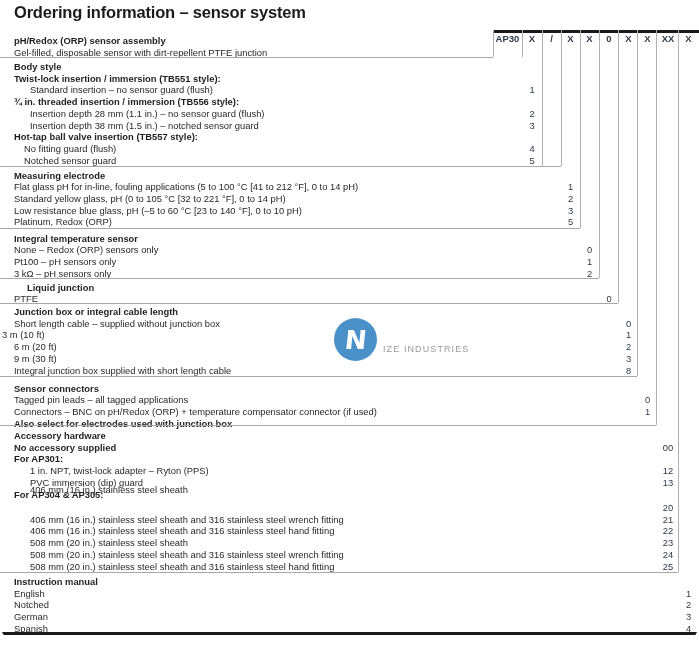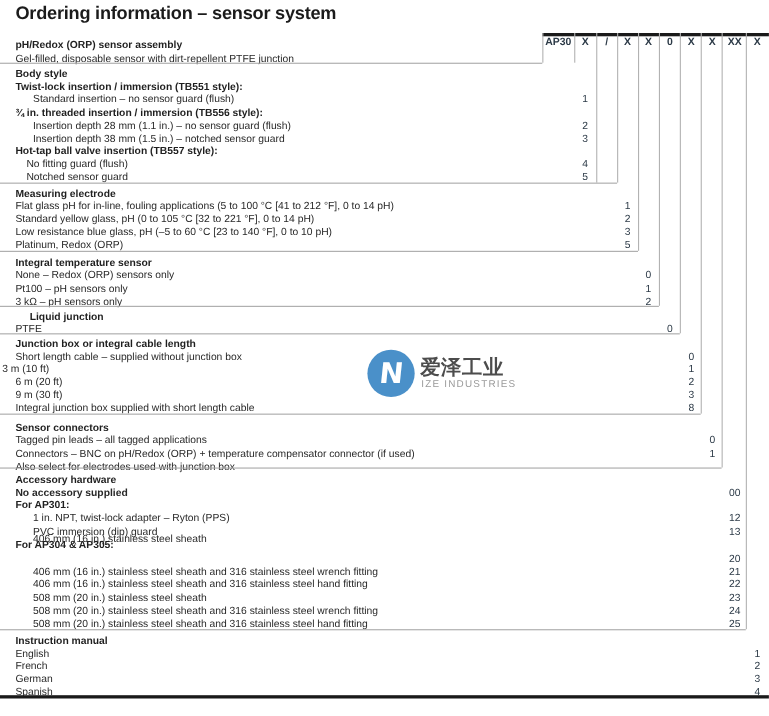--- a/index.html
+++ b/index.html
@@ -1,18 +1,18 @@
 <!DOCTYPE html>
 <html><head>
 <meta charset="utf-8">
 <style>
   html,body{margin:0;padding:0;background:#ffffff;}
   #page{
     position:relative;width:699px;height:651px;overflow:hidden;background:#ffffff;
-    font-family:"Liberation Sans","DejaVu Sans",sans-serif;color:#262626;
+    font-family:"Liberation Sans","DejaVu Sans",sans-serif;color:#262626;border-radius:30px;
   }
   #title{
     position:absolute;left:14px;top:3px;margin:0;
     font-size:16.5px;font-weight:bold;color:#1b1b1b;letter-spacing:-0.2px;
   }
   .row{
     position:absolute;font-size:9.4px;line-height:11px;white-space:nowrap;color:#282828;
   }
   .row.bold{font-weight:bold;color:#1f1f1f;}
   .code{
@@ -112,21 +112,21 @@
       <div class="code" style="left: 615.5px; top: 341.1px;">2</div>
       <div class="row" style="left: 14px; top: 352.8px;">9 m (30 ft)</div>
       <div class="code" style="left: 615.5px; top: 352.8px;">3</div>
       <div class="row" style="left: 14px; top: 364.5px;">Integral junction box supplied with short length cable</div>
       <div class="code" style="left: 615.5px; top: 364.5px;">8</div>
       <div class="row bold" style="left: 14px; top: 382.5px;">Sensor connectors</div>
       <div class="row" style="left: 14px; top: 394.2px;">Tagged pin leads – all tagged applications</div>
       <div class="code" style="left: 634.5px; top: 394.2px;">0</div>
       <div class="row" style="left: 14px; top: 405.9px;">Connectors – BNC on pH/Redox (ORP) + temperature compensator connector (if used)</div>
       <div class="code" style="left: 634.5px; top: 405.9px;">1</div>
-      <div class="row" style="left: 14px; top: 417.6px;">Also select for electrodes used with junction box</div>
+      <div class="row" style="left: 14px; top: 417.6px; font-weight: bold;">Also select for electrodes used with junction box</div>
       <div class="row bold" style="left: 14px; top: 430px;">Accessory hardware</div>
       <div class="row" style="left: 14px; top: 441.7px; font-weight: bold;">No accessory supplied</div>
       <div class="code" style="left: 655px; top: 441.7px;">00</div>
       <div class="row bold" style="left: 14px; top: 453.4px;">For AP301:</div>
       <div class="row" style="left: 30px; top: 465.1px;">1 in. NPT, twist-lock adapter – Ryton (PPS)</div>
       <div class="code" style="left: 655px; top: 465.1px;">12</div>
       <div class="row" style="left: 30px; top: 476.8px;">PVC immersion (dip) guard</div>
       <div class="code" style="left: 655px; top: 476.8px;">13</div>
       <div class="row bold" style="left: 14px; top: 488.5px;">For AP304 &amp; AP305:</div>
       <div class="row" style="left: 30px; top: 484px;">406 mm (16 in.) stainless steel sheath</div>
@@ -137,21 +137,21 @@
       <div class="code" style="left: 655px; top: 525.4px;">22</div>
       <div class="row" style="left: 30px; top: 537.1px;">508 mm (20 in.) stainless steel sheath</div>
       <div class="code" style="left: 655px; top: 537.1px;">23</div>
       <div class="row" style="left: 30px; top: 548.8px;">508 mm (20 in.) stainless steel sheath and 316 stainless steel wrench fitting</div>
       <div class="code" style="left: 655px; top: 548.8px;">24</div>
       <div class="row" style="left: 30px; top: 560.5px;">508 mm (20 in.) stainless steel sheath and 316 stainless steel hand fitting</div>
       <div class="code" style="left: 655px; top: 560.5px;">25</div>
       <div class="row bold" style="left: 14px; top: 576px;">Instruction manual</div>
       <div class="row" style="left: 14px; top: 587.7px;">English</div>
       <div class="code" style="left: 675.5px; top: 587.7px;">1</div>
-      <div class="row" style="left: 14px; top: 599.4px;">French</div>
+      <div class="row" style="left: 14px; top: 599.4px;">Notched</div>
       <div class="code" style="left: 675.5px; top: 599.4px;">2</div>
       <div class="row" style="left: 14px; top: 611.1px;">German</div>
       <div class="code" style="left: 675.5px; top: 611.1px;">3</div>
       <div class="row" style="left: 14px; top: 622.8px;">Spanish</div>
       <div class="code" style="left: 675.5px; top: 622.8px;">4</div>
     </div>
 
   <div class="vline" style="left:493px;top:30px;height:27px;"></div>
   <div class="vline" style="left:522px;top:30px;height:27px;"></div>
   <div class="vline" style="left:542px;top:30px;height:136px;"></div>
@@ -171,17 +171,16 @@
   <div class="hline" style="left:0;top:375.9px;width:637px;"></div>
   <div class="hline" style="left:0;top:425.2px;width:656px;"></div>
   <div class="hline" style="left:0;top:572.4px;width:678px;"></div>
 
   <div class="thick" style="left:0;top:632px;width:699px;"></div>
 
   <div id="watermark">
     <div id="wm-circle">
       <span id="wm-letter">N</span>
     </div>
-    <div id="wm-cn">爱泽工业</div>
     <div id="wm-en">IZE INDUSTRIES</div>
   </div>
 
 </div>
 
 </body></html>

